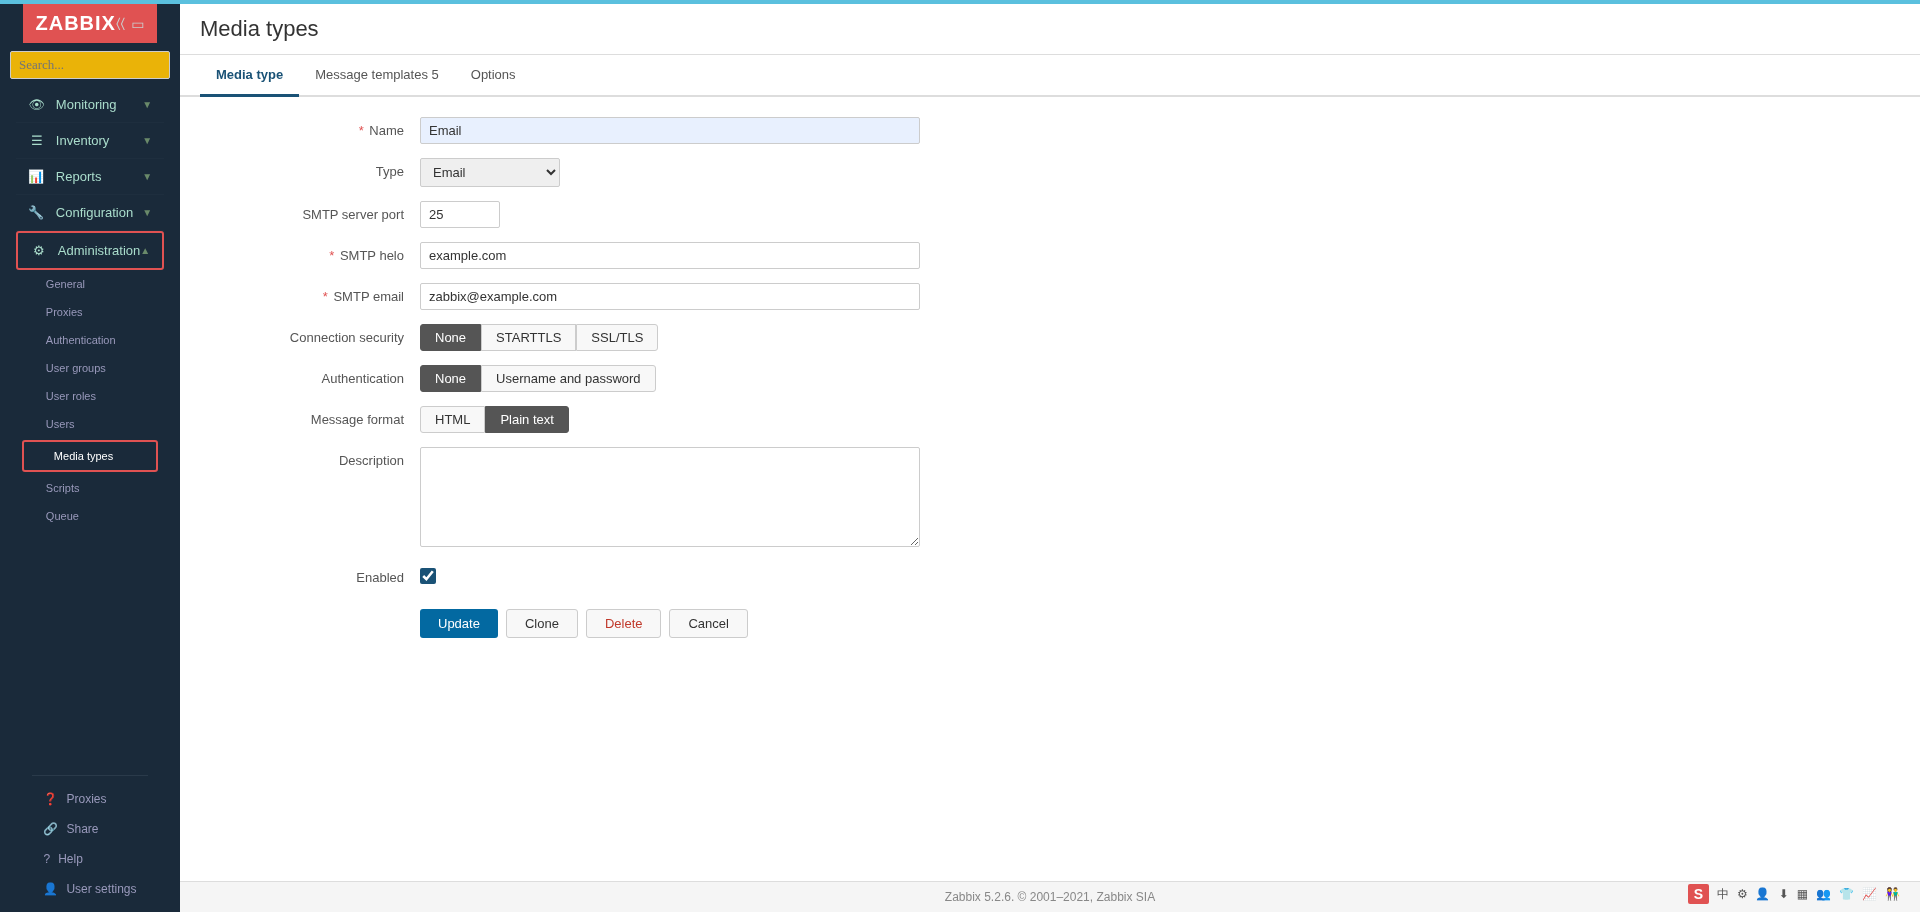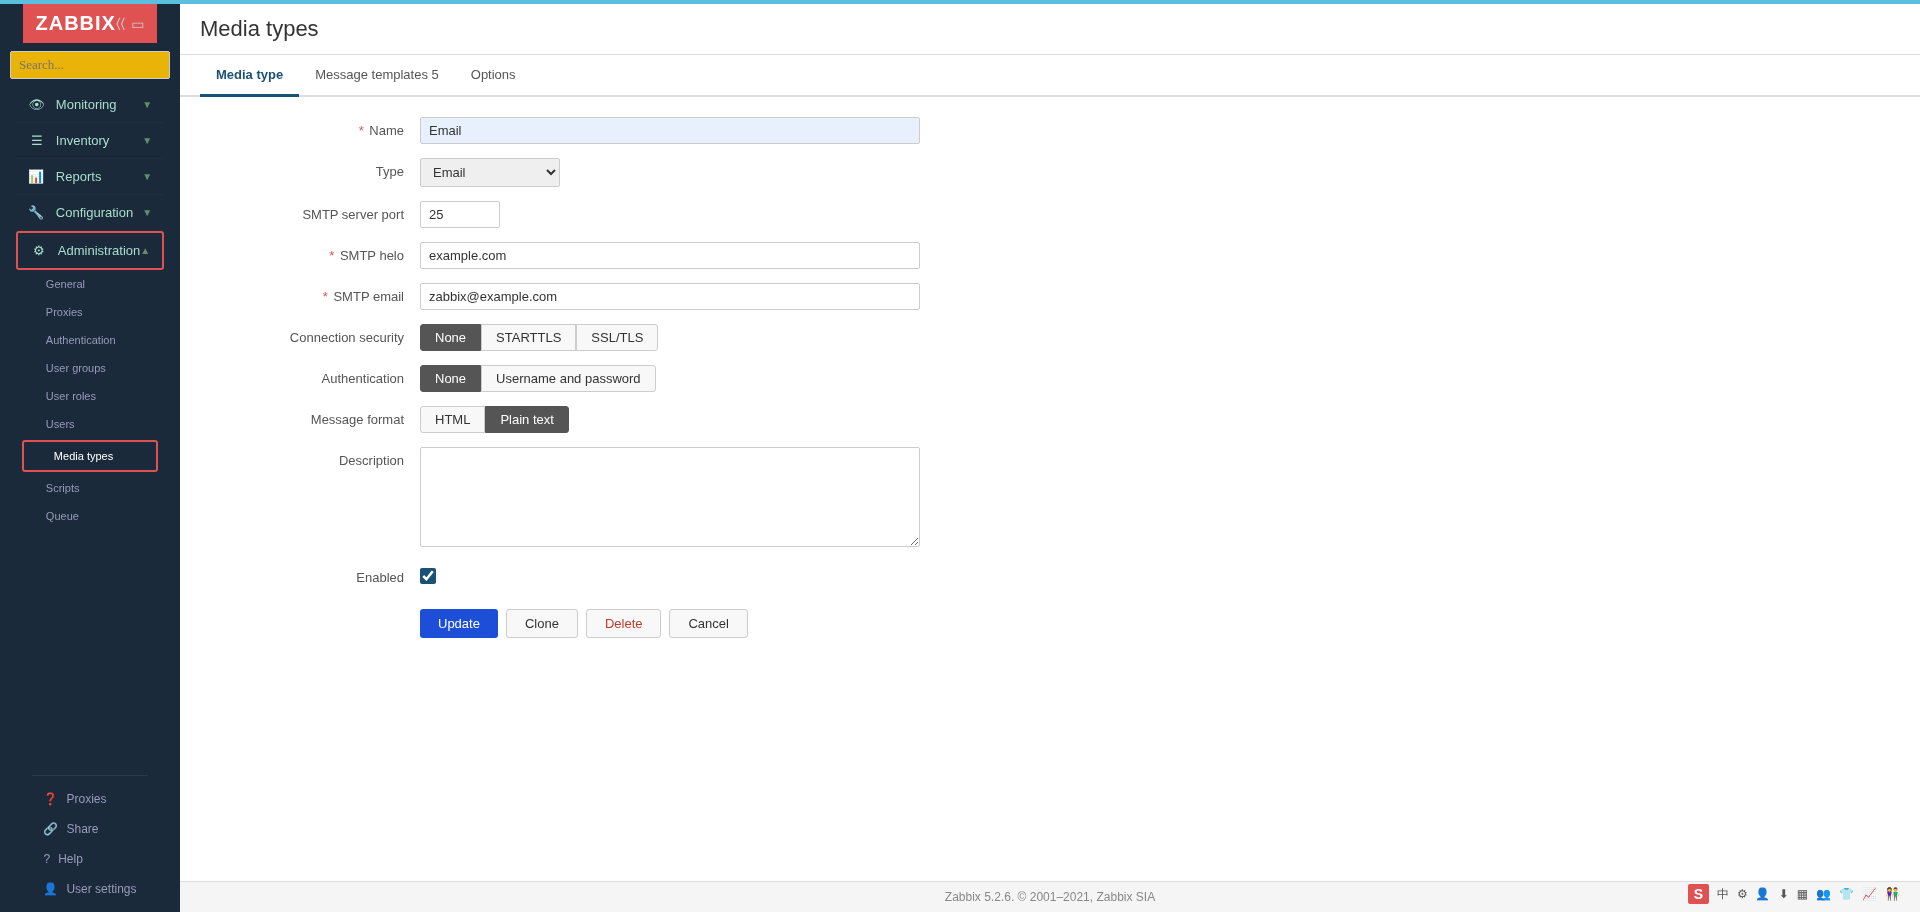--- a/index.html
+++ b/index.html
@@ -67,21 +67,21 @@
     .btn-group .btn:first-child { border-radius: 3px 0 0 3px; }
     .btn-group .btn:last-child { border-radius: 0 3px 3px 0; }
     .btn-group .btn.active { background: #555; color: white; border-color: #555; }
 
     textarea.description { height: 100px; resize: vertical; }
 
     .checkbox-wrap { display: flex; align-items: center; gap: 6px; padding-top: 4px; }
     .checkbox-wrap input[type="checkbox"] { width: 16px; height: 16px; accent-color: #1a5276; }
 
     .action-buttons { display: flex; gap: 8px; padding-top: 10px; }
-    .btn-primary { background: #1d4ed8; color: white; border: none; padding: 6px 18px; border-radius: 3px; cursor: pointer; font-size: 13px; }
+    .btn-primary { background: #0369a1; color: white; border: none; padding: 6px 18px; border-radius: 3px; cursor: pointer; font-size: 13px; }
     .btn-default { background: #f8f8f8; color: #333; border: 1px solid #ccc; padding: 6px 18px; border-radius: 3px; cursor: pointer; font-size: 13px; }
     .btn-danger { background: #f8f8f8; color: #c0392b; border: 1px solid #ccc; padding: 6px 18px; border-radius: 3px; cursor: pointer; font-size: 13px; }
 
     
     .admin-highlight { border: 2px solid #e05252; border-radius: 3px; }
     .media-types-highlight { border: 2px solid #e05252; border-radius: 3px; color: #fff; }
 
     
     .footer { background: #f5f5f5; border-top: 1px solid #ddd; padding: 8px 20px; text-align: center; color: #888; font-size: 12px; display: flex; align-items: flex-end; justify-content: center; }
     .s-icon { background: #e05252; color: white; padding: 2px 6px; border-radius: 2px; font-weight: bold; font-size: 14px; }

